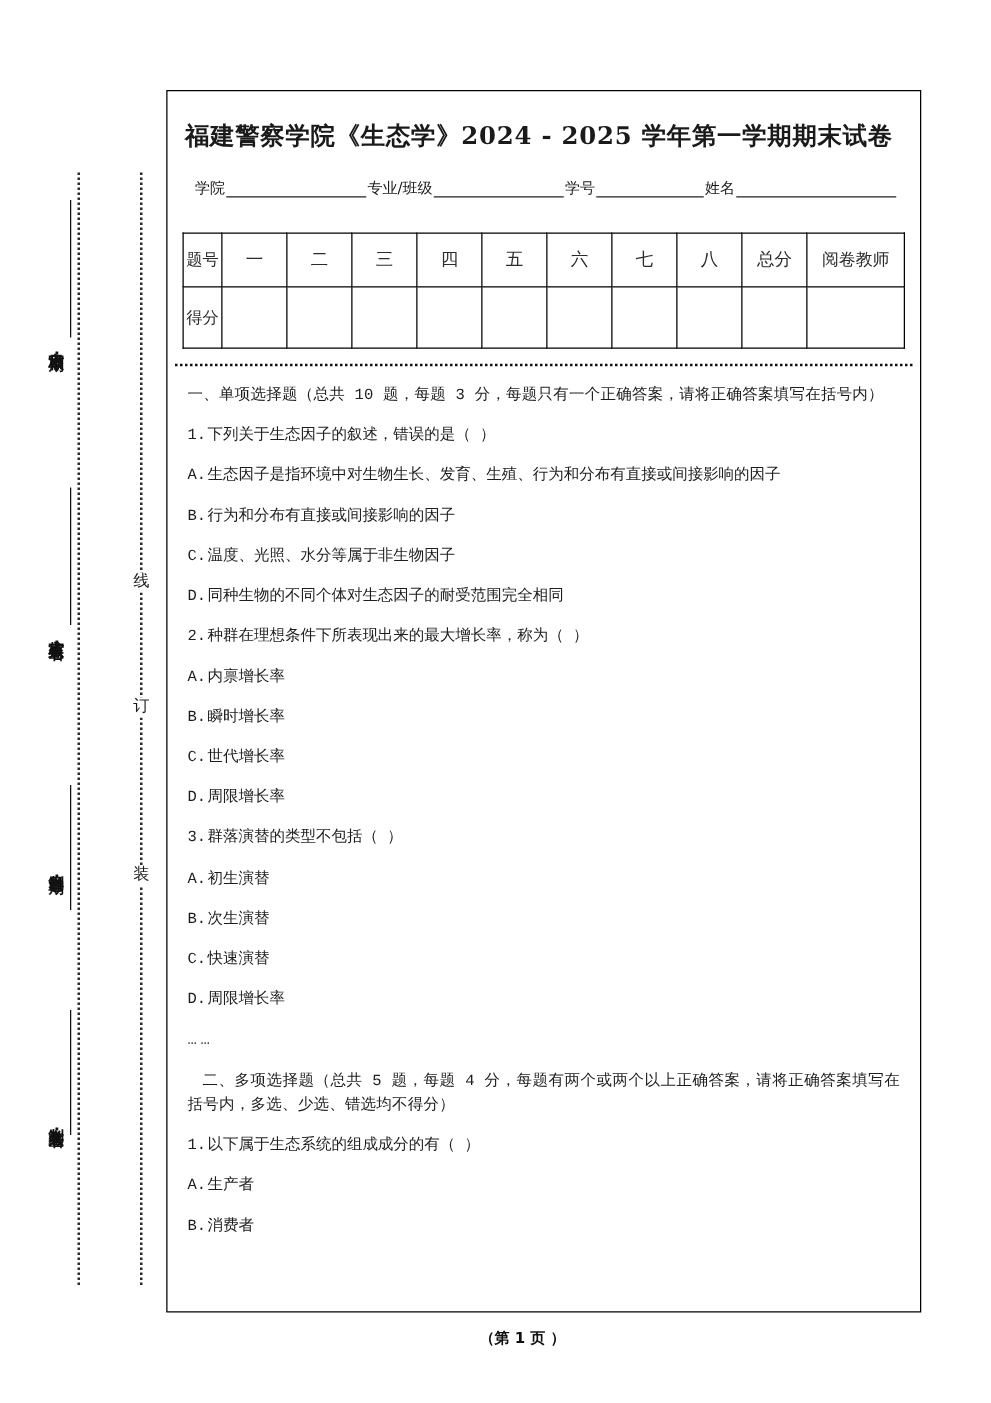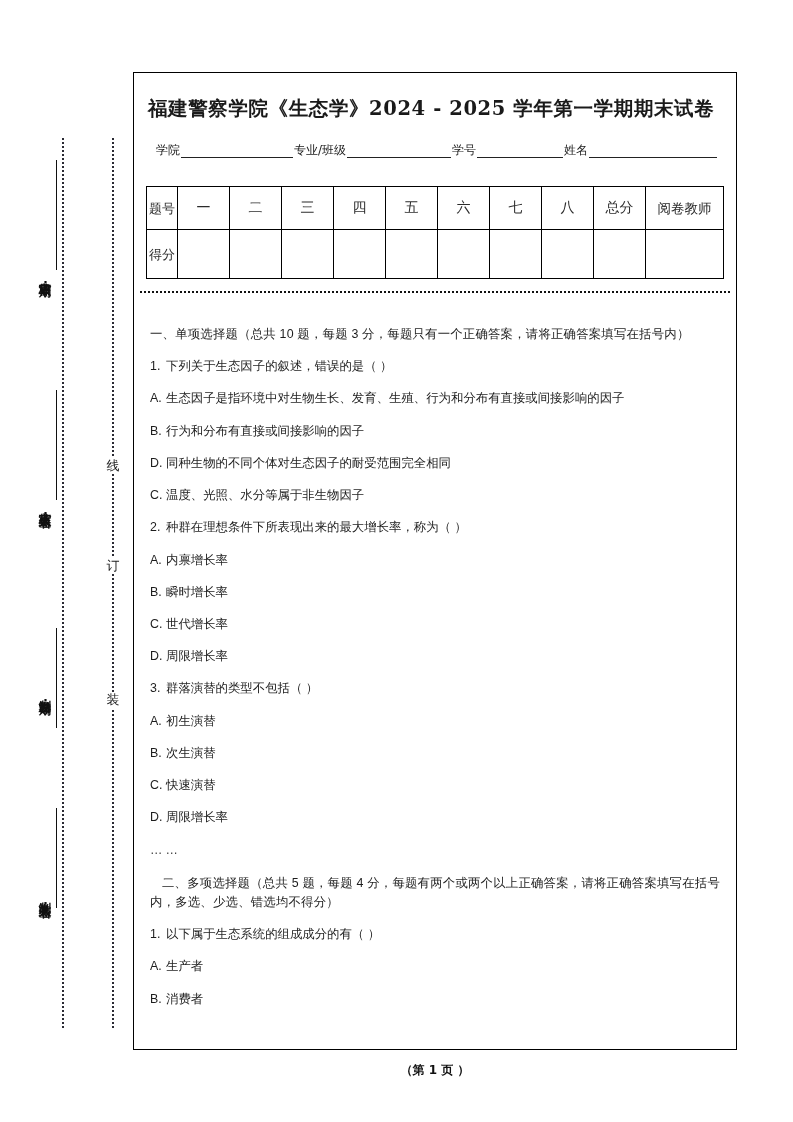--- a/index.html
+++ b/index.html
@@ -140,22 +140,22 @@
 
   
   #divider-dotted {
     margin: 12px 6px 0 6px;
     height: 0;
     border-top: 2.2px dotted #111;
   }
 
   
   #content {
-    margin: 32px 16px 0 16px;
-    font-family: Liberation Sans, sans-serif;
+    margin: 14px 16px 0 16px;
+    font-family: Liberation Mono, monospace;
     font-size: 12.4px;
     line-height: 1.55;
     color: #1d1d1d;
   }
   .sec-head {
     margin: 0 0 13px 0;
     text-align: justify;
     letter-spacing: 0.2px;
   }
   .sec-head.indented { text-indent: 12px; }
@@ -175,21 +175,21 @@
   .ellipsis-row {
     margin: 2px 0 14px 0;
     letter-spacing: 3px;
     font-size: 12.4px;
     color: #3a3a3a;
   }
 
   
   #page-footer {
     position: absolute;
-    left: 133px;
+    left: 116px;
     top: 1062px;
     width: 604px;
     text-align: center;
     font-size: 12px;
     font-weight: bold;
     font-family: "DejaVu Sans", "Liberation Sans", sans-serif;
     color: #111;
   }
 </style>
 </head>
@@ -271,24 +271,24 @@
     <div class="qtext">
       <span class="q-key">1.</span><span>下列关于生态因子的叙述，错误的是（   ）</span>
     </div>
     <div class="opt">
       <span class="opt-key">A.</span><span>生态因子是指环境中对生物生长、发育、生殖、行为和分布有直接或间接影响的因子</span>
     </div>
     <div class="opt">
       <span class="opt-key">B.</span><span>行为和分布有直接或间接影响的因子</span>
     </div>
     <div class="opt">
+      <span class="opt-key">C.</span><span>温度、光照、水分等属于非生物因子</span>
+    </div>
+    <div class="opt">
       <span class="opt-key">D.</span><span>同种生物的不同个体对生态因子的耐受范围完全相同</span>
-    </div>
-    <div class="opt">
-      <span class="opt-key">C.</span><span>温度、光照、水分等属于非生物因子</span>
     </div>
 
     <div class="qtext">
       <span class="q-key">2.</span><span>种群在理想条件下所表现出来的最大增长率，称为（   ）</span>
     </div>
     <div class="opt">
       <span class="opt-key">A.</span><span>内禀增长率</span>
     </div>
     <div class="opt">
       <span class="opt-key">B.</span><span>瞬时增长率</span>

